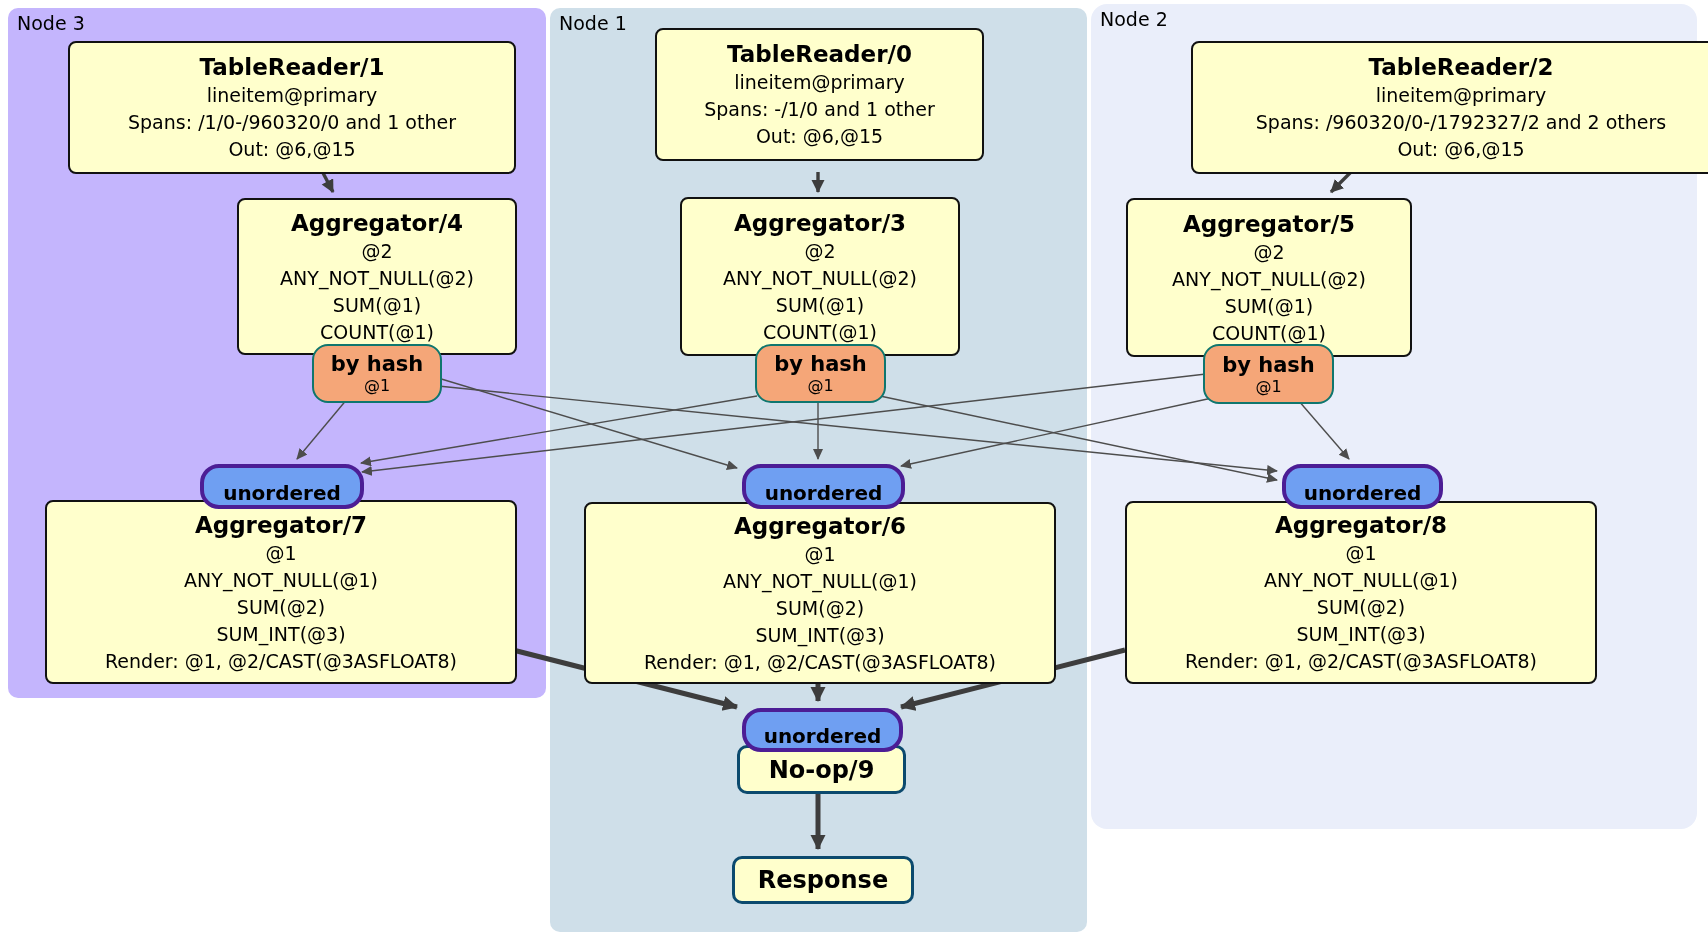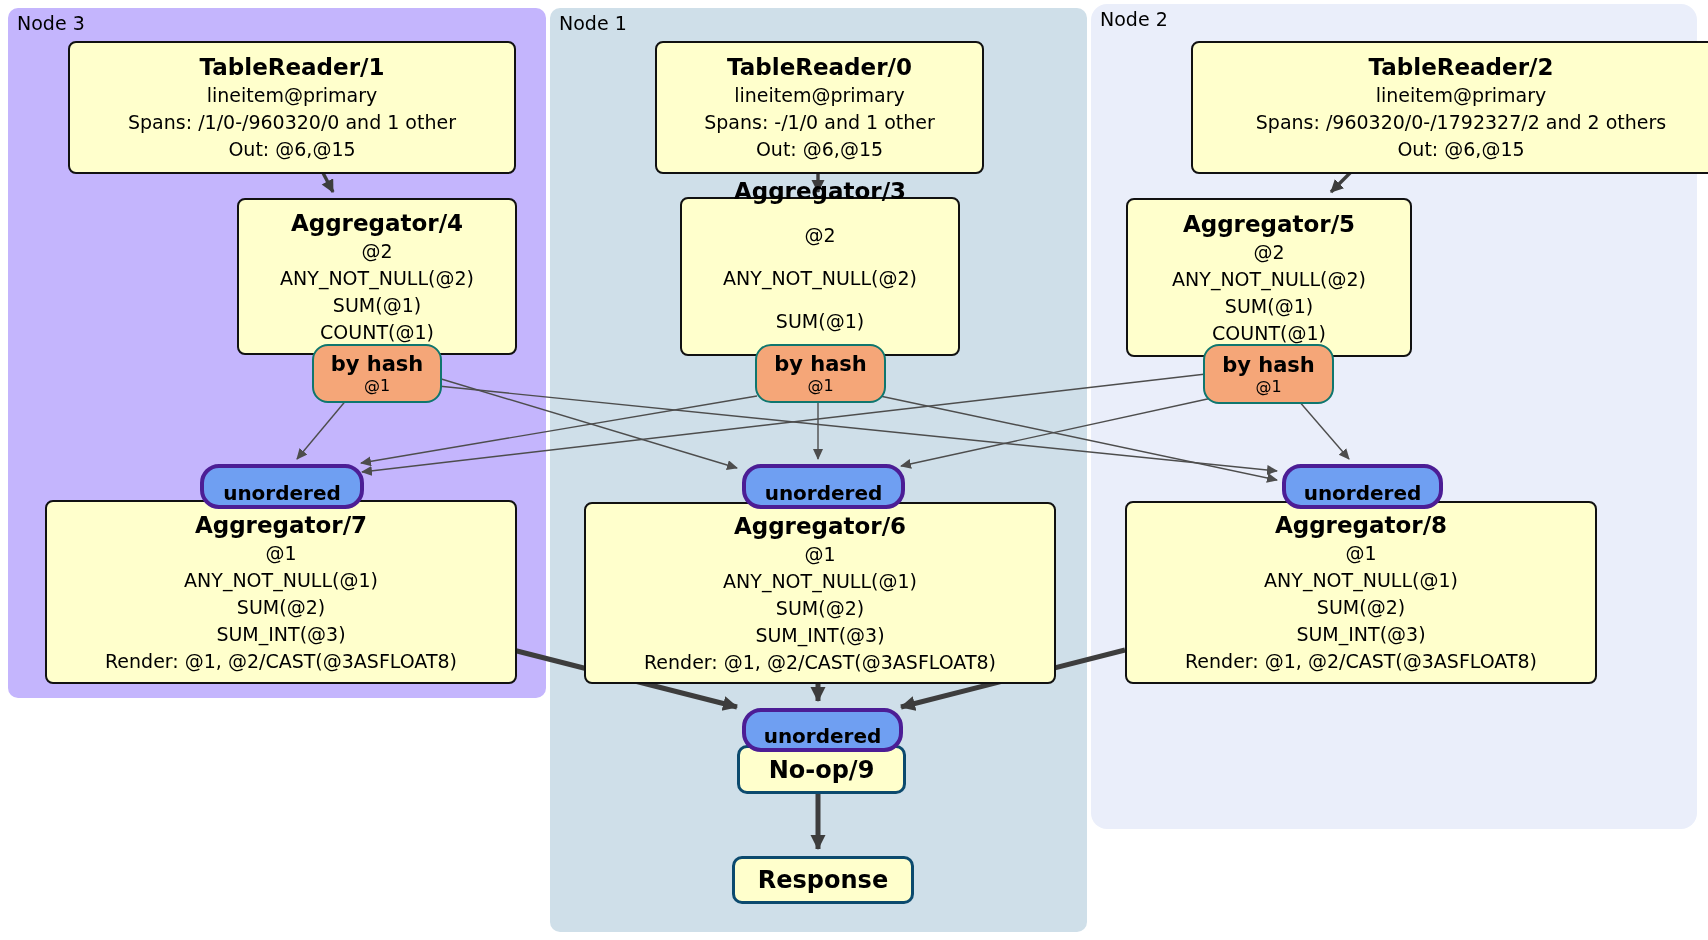--- a/index.html
+++ b/index.html
@@ -106,28 +106,28 @@
 
   <div class="pbox" style="left:45px;top:500px;width:468px;height:180px;">
     <div class="ptitle">Aggregator/7</div>
     <div class="pline">@1</div>
     <div class="pline">ANY_NOT_NULL(@1)</div>
     <div class="pline">SUM(@2)</div>
     <div class="pline">SUM_INT(@3)</div>
     <div class="pline">Render: @1, @2/CAST(@3ASFLOAT8)</div>
   </div>
 
-  <div class="pbox" style="left:655px;top:41px;width:325px;height:129px;">
+  <div class="pbox" style="left:655px;top:28px;width:325px;height:129px;">
     <div class="ptitle">TableReader/0</div>
     <div class="pline">lineitem@primary</div>
     <div class="pline">Spans: -/1/0 and 1 other</div>
     <div class="pline">Out: @6,@15</div>
   </div>
 
-  <div class="pbox" style="left:680px;top:197px;width:276px;height:155px;gap:16px;">
+  <div class="pbox" style="left:680px;top:197px;width:276px;height:155px;">
     <div class="ptitle">Aggregator/3</div>
     <div class="pline">@2</div>
     <div class="pline">ANY_NOT_NULL(@2)</div>
     <div class="pline">SUM(@1)</div>
     <div class="pline">COUNT(@1)</div>
   </div>
 
   <div class="router" style="left:755px;top:344px;width:127px;height:55px;">
     <div class="router-label">by hash</div>
     <div class="router-sub">@1</div>

